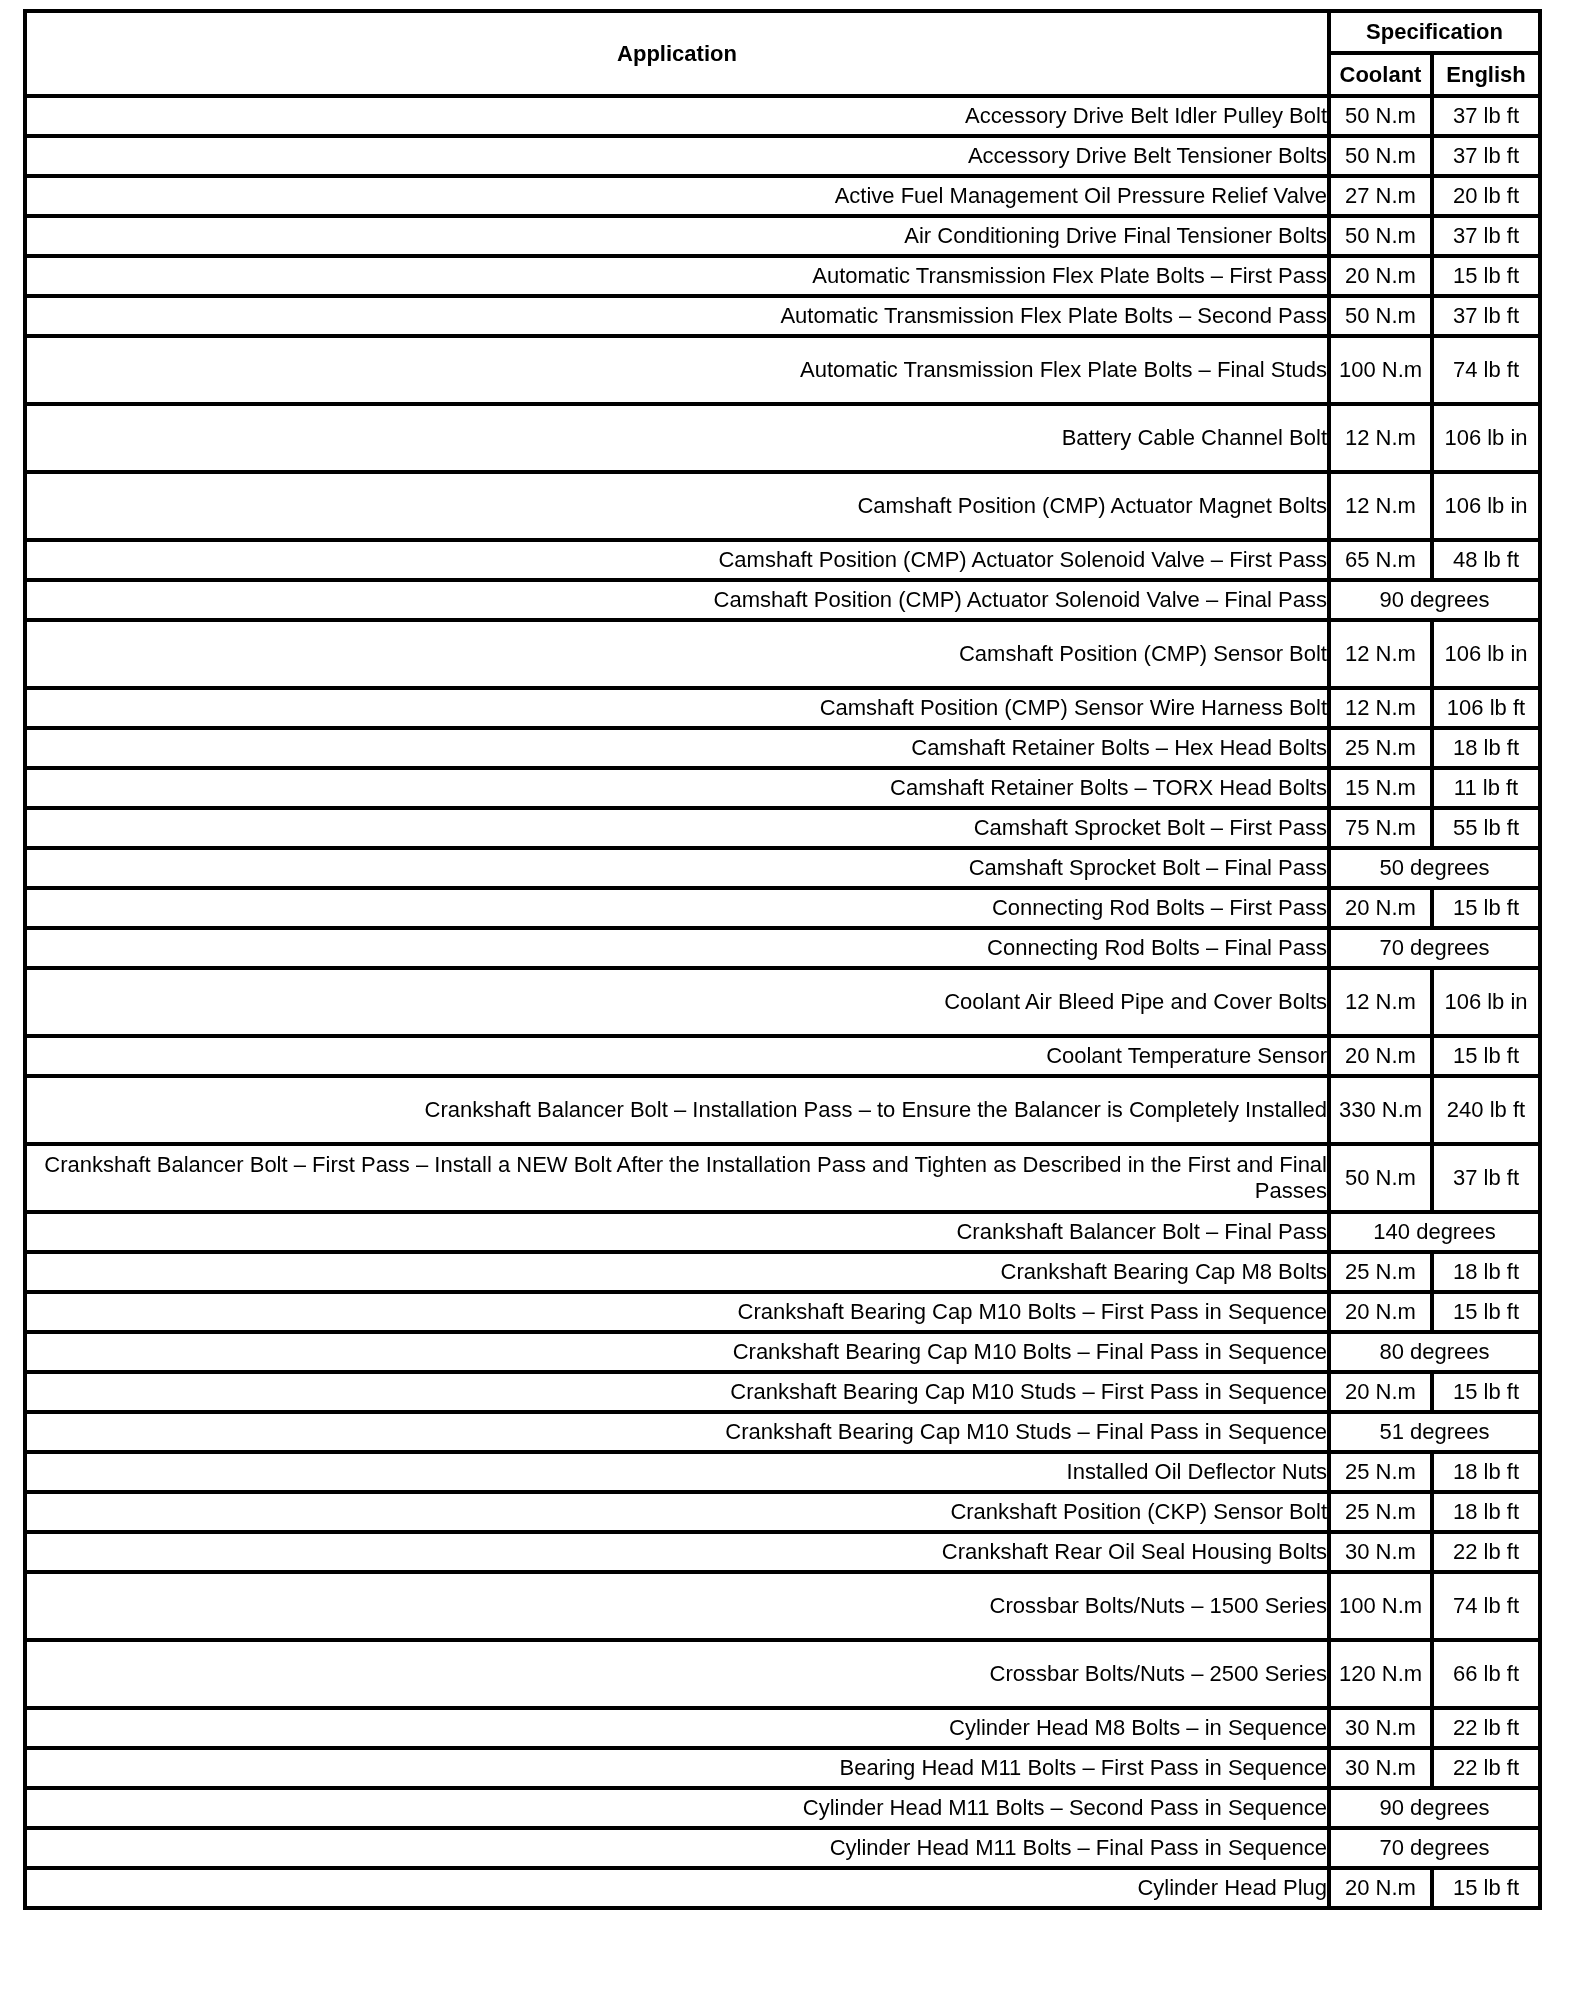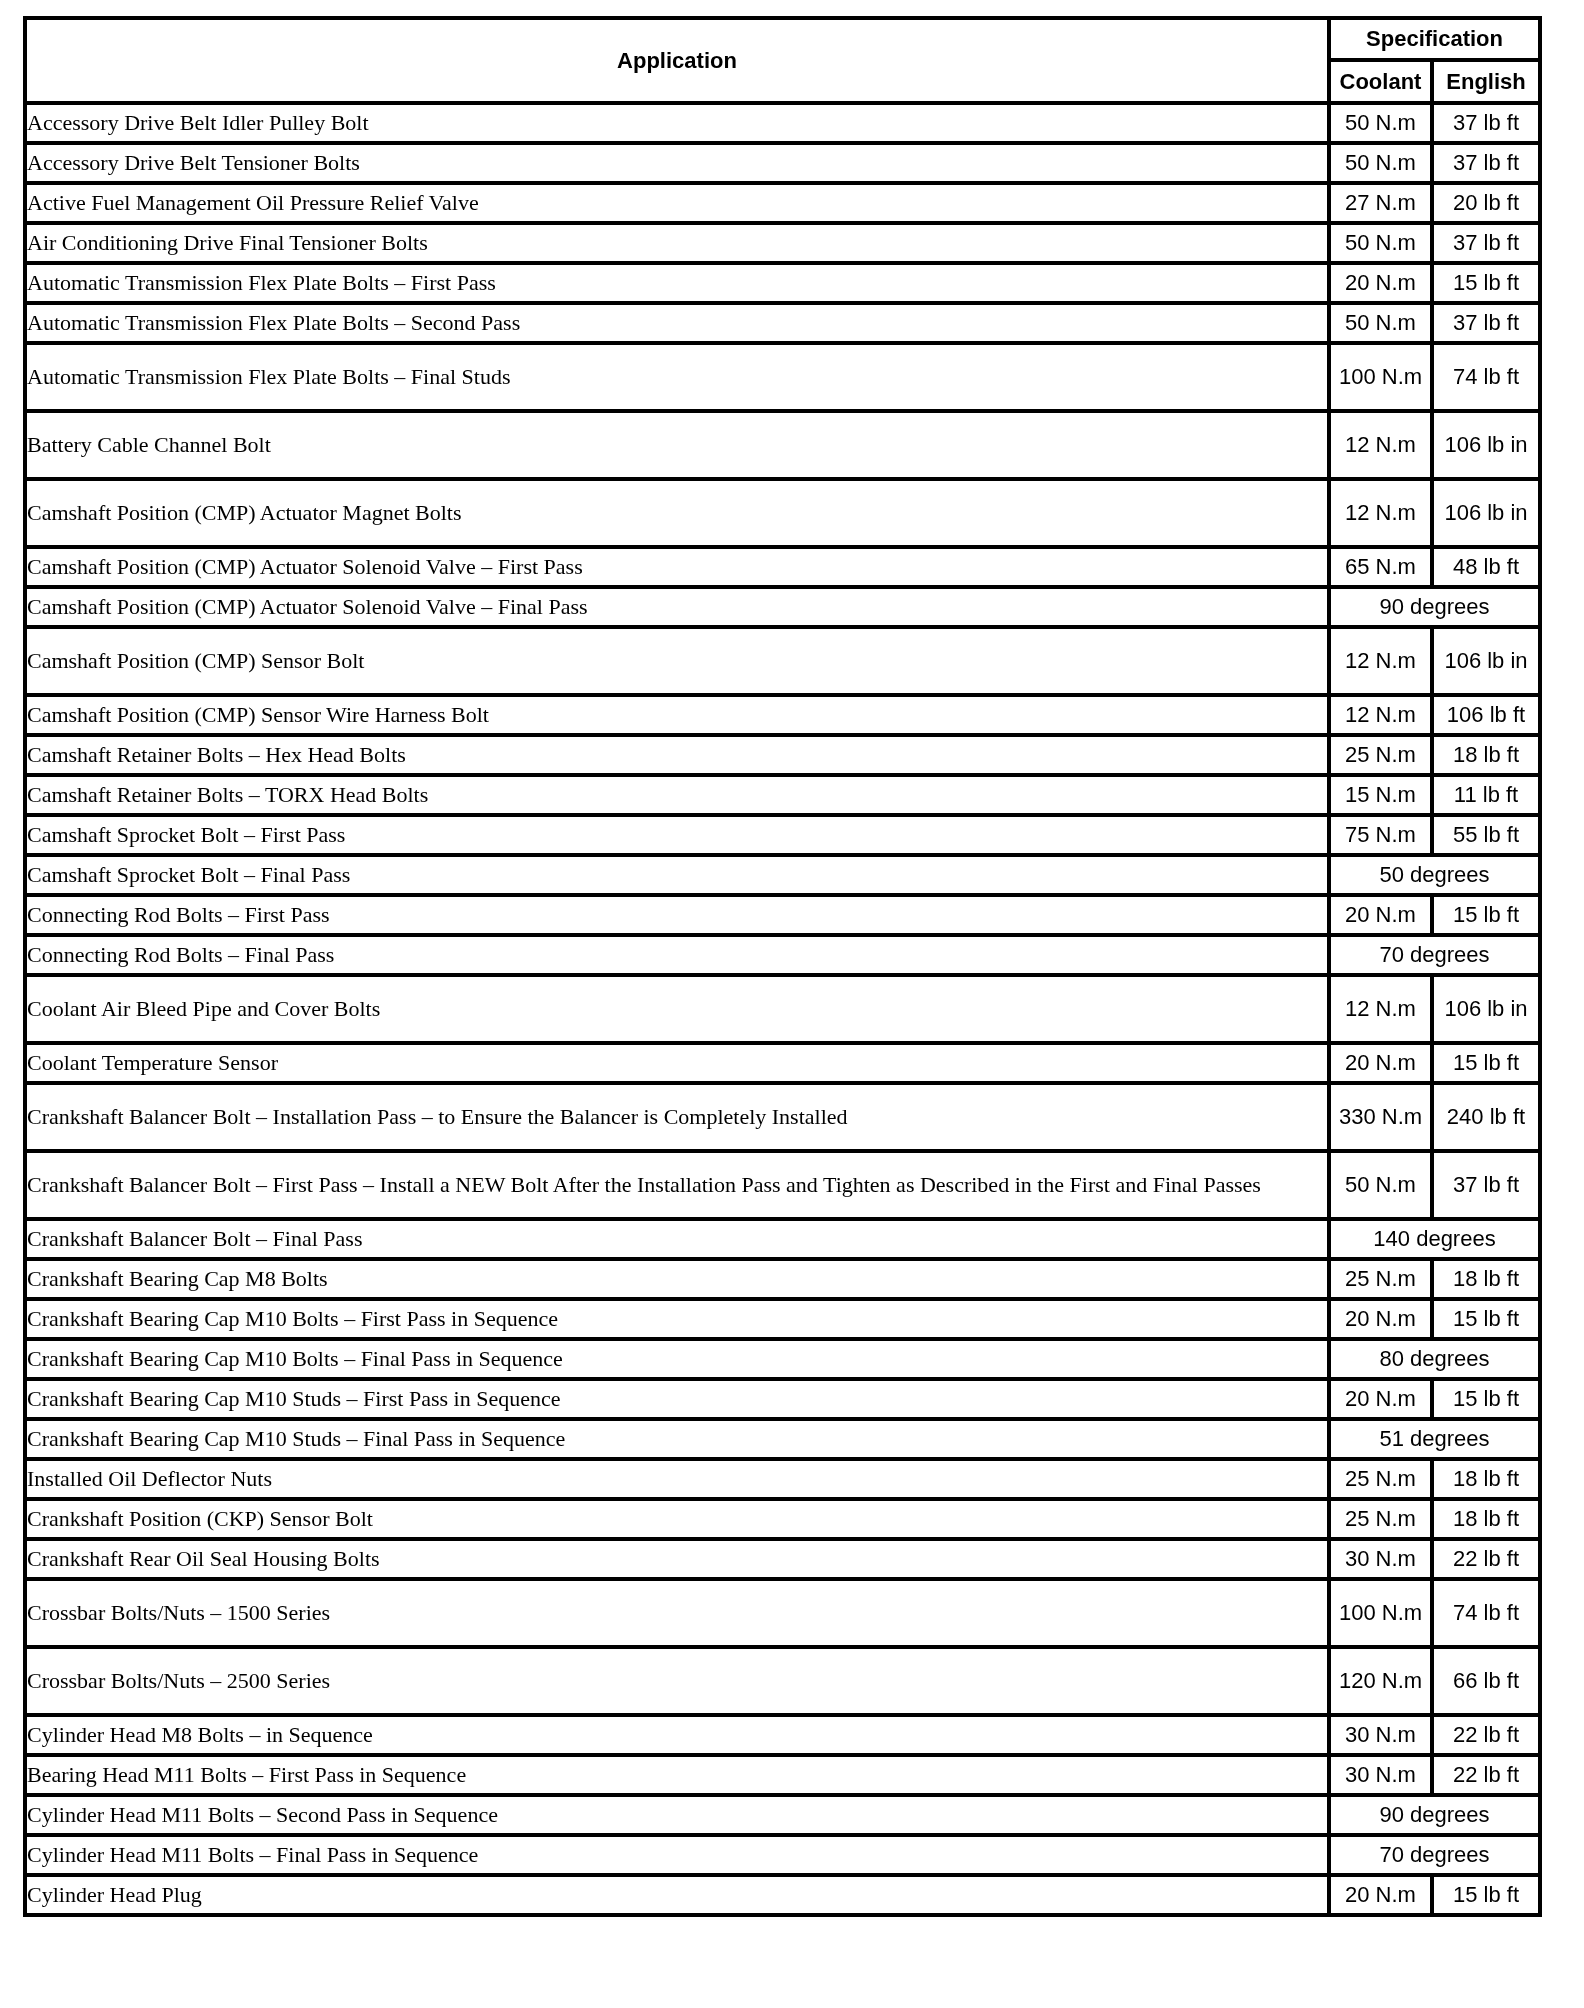--- a/index.html
+++ b/index.html
@@ -1,28 +1,28 @@
 <!DOCTYPE html>
 <html><head>
 <meta charset="utf-8">
 <style>
   html, body { margin: 0; padding: 0; background: #ffffff; }
   body { width: 1584px; height: 2008px; position: relative; overflow: hidden;
          font-family: "Liberation Sans", "DejaVu Sans", sans-serif; color: #000; }
-  table.spec { position: absolute; left: 23px; top: 16px; width: 1515px;
+  table.spec { position: absolute; left: 23px; top: 9px; width: 1515px;
                border-collapse: collapse; table-layout: fixed; }
   table.spec td, table.spec th { border: 4px solid #000; padding: 0; font-size: 22px;
                line-height: 26px; box-sizing: border-box; }
   col.c-app { width: 1304px; }
   col.c-met { width: 103px; }
   col.c-eng { width: 108px; }
   th { font-weight: bold; text-align: center; }
   th.h-spec { height: 42px; }
   th.h-sub { height: 43px; }
-  td.app { text-align: left; padding-left: 3px; padding-right: 30px; font-family: Liberation Serif, serif; }
+  td.app { text-align: right; padding-left: 3px; padding-right: 30px; }
   td.val { text-align: center; }
   tr.single td { height: 40px; }
   tr.double td { height: 68px; }
   td.val.wrap { white-space: normal; }
 </style>
 </head>
 <body>
 
 <table class="spec">
   <colgroup>

